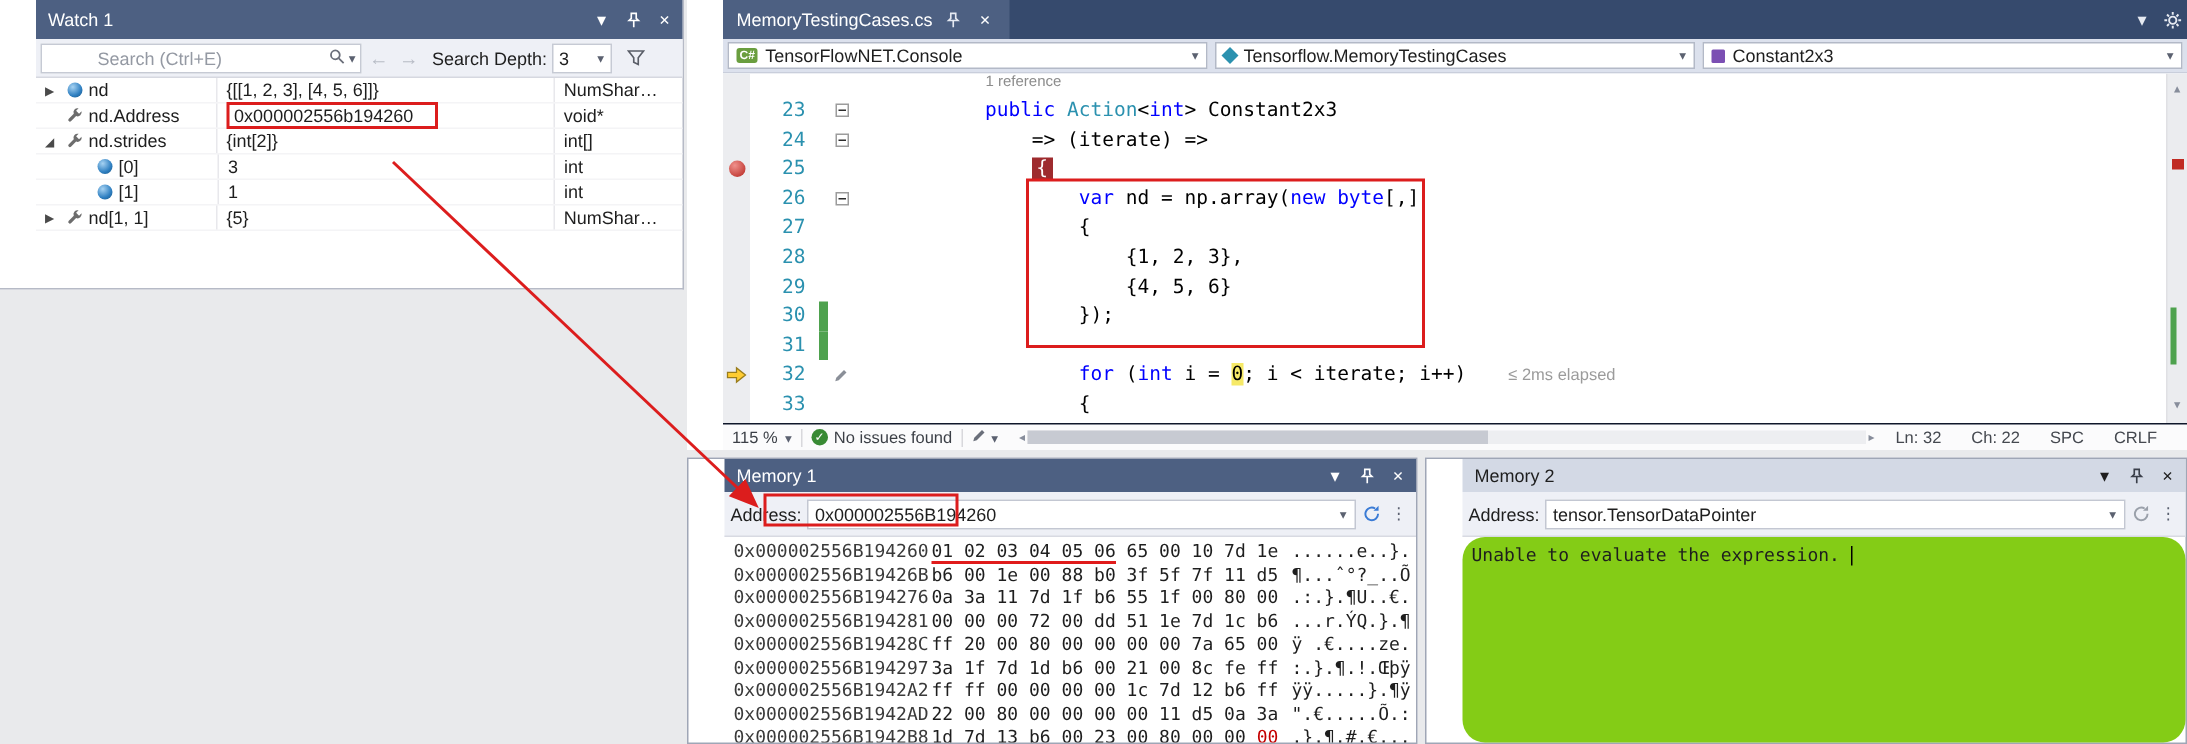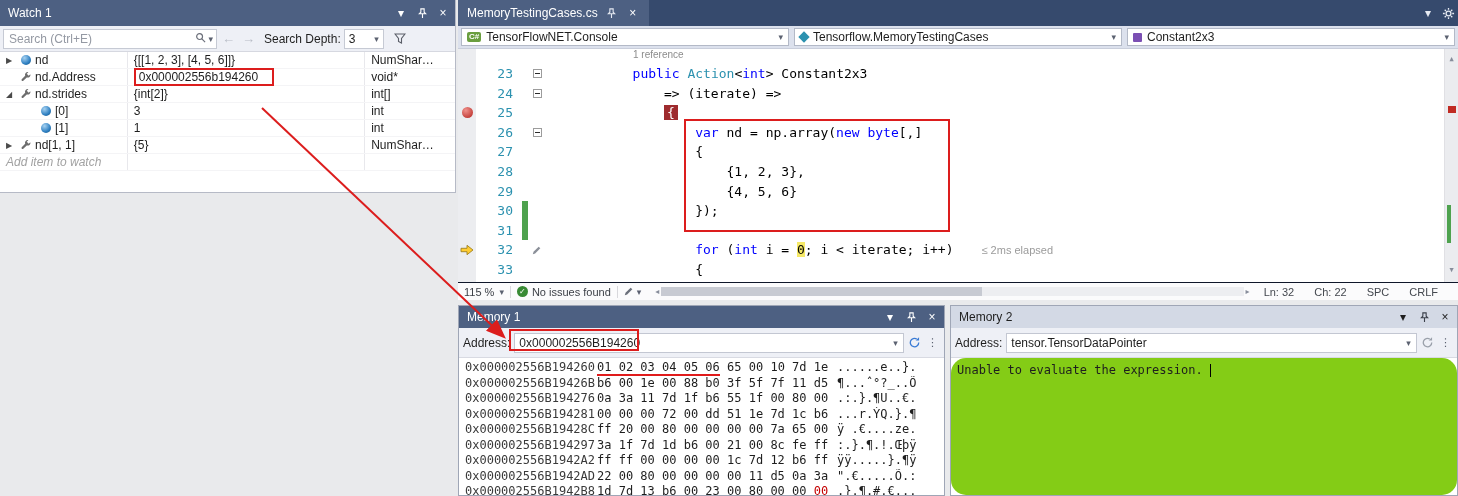--- a/index.html
+++ b/index.html
@@ -1,33 +1,33 @@
 <!DOCTYPE html>
 <html><head>
 <meta charset="utf-8">
 <style>
   html,body{margin:0;padding:0;background:#E9EAEC;}
   .stage{position:relative;width:1458px;height:496px;overflow:hidden;
          font-family:"Liberation Sans",sans-serif;font-size:12px;color:#1E1E1E;background:#E9EAEC;}
   .stage *{box-sizing:border-box;}
-  .panel{position:absolute;background:#fff;}
+  .panel{position:absolute;background:#fff;padding-left:24px;}
 
   
   .title-bar{height:26px;display:flex;align-items:center;gap:7px;padding:0 5px 0 8px;font-size:12px;}
   .title-bar.blue{background:#4D6082;color:#fff;}
   .title-bar.light{background:#D3D9E5;color:#1E1E1E;}
   .title-bar.slim{height:22px;}
   .tb-text{flex:1;white-space:nowrap;overflow:hidden;}
   .tb-ico{min-width:14px;text-align:center;font-size:12px;line-height:1;cursor:default;display:inline-flex;align-items:center;justify-content:center;}
 
   
   .watch{left:0;top:0;width:456px;height:193px;border-right:1px solid #B6BAC6;border-bottom:1px solid #B6BAC6;}
   .w-toolbar{height:26px;background:#EEF0F6;border-bottom:1px solid #D6D8E0;display:flex;align-items:center;padding:0 3px;gap:3px;}
   .w-search{width:214px;height:20px;border:1px solid #C6CAD4;background:#fff;display:flex;align-items:center;padding:0 3px;gap:2px;}
-  .w-search input{border:none;outline:none;flex:1;min-width:0;font:12px "Liberation Sans",sans-serif;color:#333;background:transparent;}
+  .w-search input{border:none;outline:none;flex:1;min-width:0;font:12px "Liberation Sans",sans-serif;color:#333;background:transparent;margin-left:32px;}
   input::placeholder{color:#9499A3;}
   .nav-arrow{color:#B8BCC6;font-size:13px;padding:0 2px;}
   .w-depth-label{margin-left:4px;}
   .w-depth{width:40px;height:20px;border:1px solid #C6CAD4;background:#fff;display:flex;align-items:center;justify-content:space-between;padding:0 4px;}
   .mini-chev{font-size:9px;color:#5B6170;}
   .w-filter{margin-left:7px;display:inline-flex;}
   .w-head{display:flex;height:20px;background:#FBFBFC;border-bottom:1px solid #E2E2E6;}
   .w-head .w-cell{display:flex;align-items:center;}
   .w-cell{padding-left:6px;border-right:1px solid #E8E8EC;overflow:visible;white-space:nowrap;}
   .w-col-name{width:128px;}
@@ -221,25 +221,20 @@
             <span class="w-icon">
               <svg width="12" height="12" viewBox="0 0 16 16">
                 <path d="M13.8 4.2A3.6 3.6 0 0 1 9 8.5l-4.6 4.6a1.5 1.5 0 0 1-2.1-2.1L6.9 6.4a3.6 3.6 0 0 1 4.3-4.8L9 3.8l2.6 2.6 2.2-2.2z" fill="#6d6d6d"></path>
               </svg>
             </span>
             <span>nd[1, 1]</span>
           </div>
           <div class="w-cell w-col-value"><span>{5}</span></div>
           <div class="w-cell w-col-type">NumShar…</div>
         </div>
-        <div class="w-row">
-          <div class="w-cell w-col-name w-add" style="padding-left: 6px;">Add item to watch</div>
-          <div class="w-cell w-col-value"></div>
-          <div class="w-cell w-col-type"></div>
-        </div>
       </div>
   </section>
 
   <section class="panel editor">
     <div class="tabs">
       <div class="tab">
         <span>MemoryTestingCases.cs</span>
         <span class="tb-ico">
           <svg width="11" height="11" viewBox="0 0 12 12">
               <path d="M4.2 1h3.6v3.6L9.4 6.2H2.6L4.2 4.6zM6 6.2V11" stroke="#E6EAF2" stroke-width="1.2" fill="none"></path>

